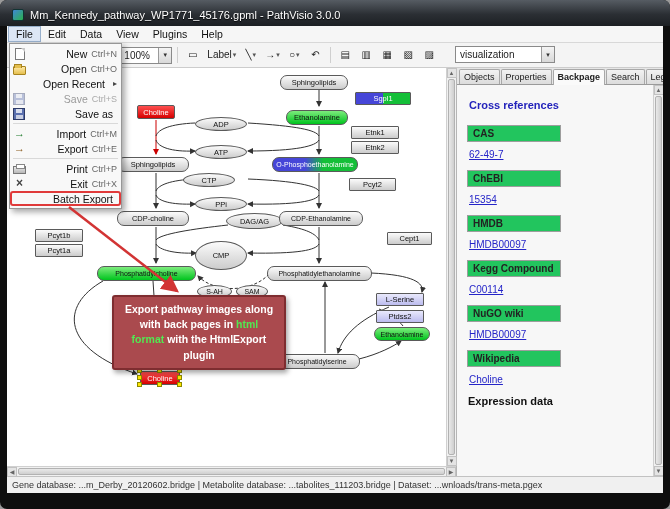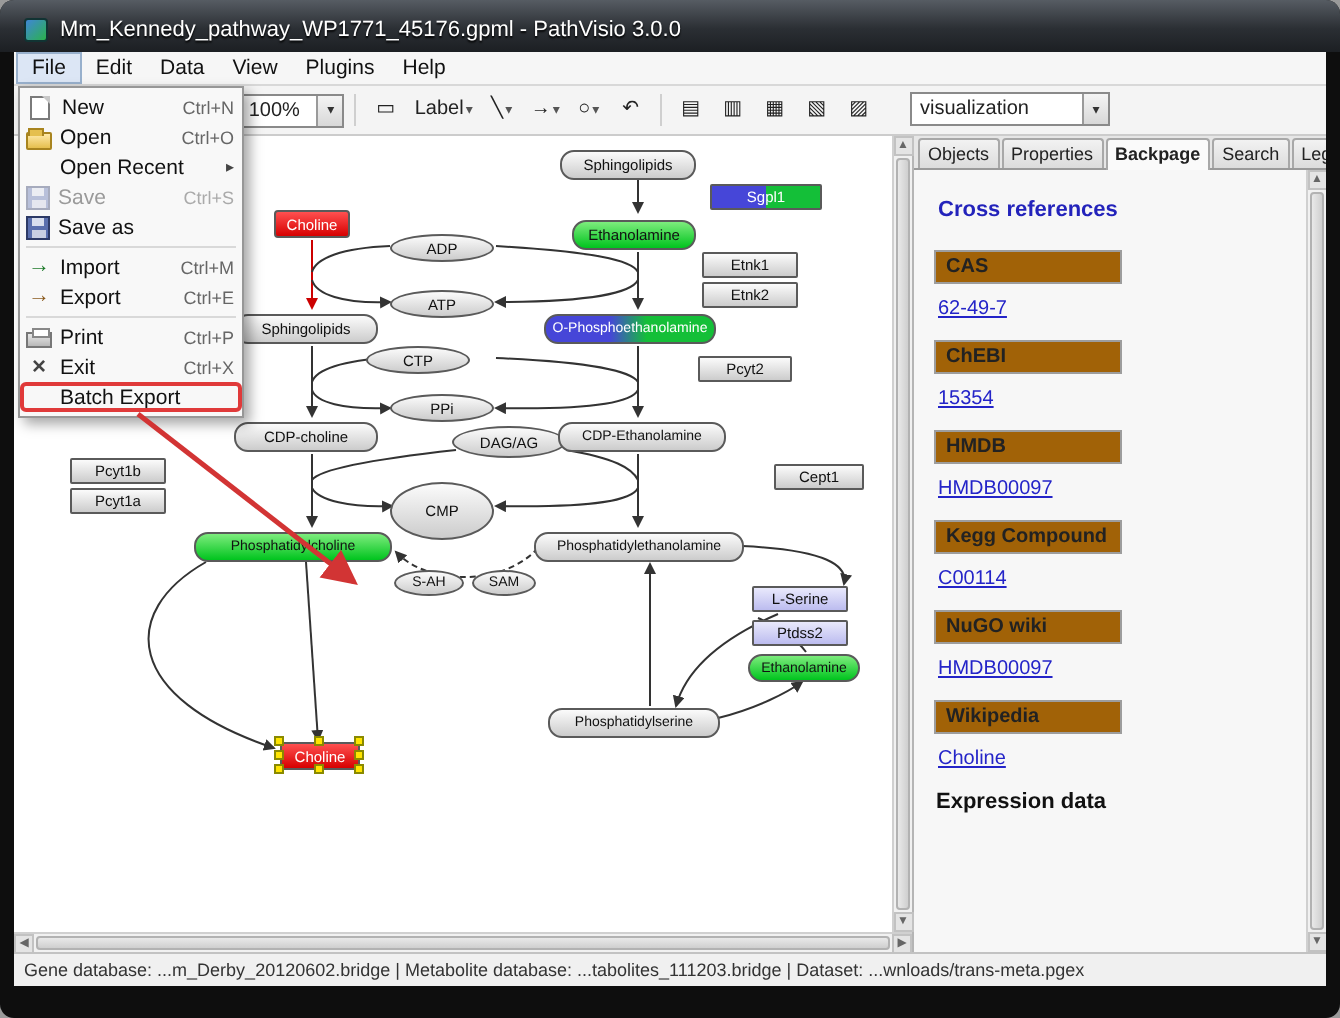--- a/index.html
+++ b/index.html
@@ -80,21 +80,21 @@
   .pnode.ell{border-radius:50%;}
   .handle{position:absolute;width:5px;height:5px;background:#ffe400;border:1px solid #8a8a00;z-index:4;}
   
   .annotation{position:absolute;z-index:6;background:#aa4a4e;border:2px solid #7e2d30;border-radius:3px;
               color:#fff;font-weight:bold;font-size:10.5px;line-height:1.45;text-align:center;
               padding:5px 8px;box-shadow:2px 3px 5px rgba(0,0,0,.35);}
   .annotation .hl{color:#52e852;}
   
   .file-menu{position:absolute;left:2px;top:17px;width:113px;background:#f8f8f8;border:1px solid #979797;
              box-shadow:3px 3px 6px rgba(0,0,0,.35);z-index:70;padding:2px 0;font-size:10.5px;color:#111;}
-  .menu-item{height:15px;display:flex;align-items:center;gap:4px;padding:0 4px 0 3px;cursor:default;}
+  .menu-item{height:15px;display:flex;align-items:center;gap:4px;padding:0 4px 0 3px;cursor:default;text-align:right;}
   .menu-item.disabled{color:#9a9a9a;}
   .menu-item.disabled .cicon{opacity:.4;}
   .menu-item.highlighted{outline:2px solid #e03a3a;outline-offset:-2px;border-radius:3px;}
   .mlabel{flex:1;white-space:nowrap;}
   .mshort{font-size:9px;color:#666;}
   .menu-item.disabled .mshort{color:#aaa;}
   .msub{font-size:8px;color:#444;}
   .menu-sep{border-top:1px solid #d9d9d9;margin:2px 3px;}
   
   .callout-svg{position:absolute;left:0;top:0;z-index:80;pointer-events:none;}
@@ -102,21 +102,21 @@
   .sidepanel{flex:1;display:flex;flex-direction:column;background:#f2f2f2;min-width:0;}
   .tabs{height:17px;background:#e6e6e6;border-bottom:1px solid #9a9a9a;display:flex;align-items:flex-end;
         font-size:9px;padding:2px 2px 0 2px;gap:1px;color:#222;}
   .tab{padding:2px 4px;border:1px solid #a8a8a8;border-bottom:none;background:linear-gradient(#f2f2f2,#dcdcdc);
        border-radius:2px 2px 0 0;cursor:default;white-space:nowrap;}
   .tab.active{background:#fafafa;position:relative;top:1px;padding-bottom:3px;font-weight:bold;}
   .panel-body-row{flex:1;display:flex;min-height:0;}
   .backpage{flex:1;background:#f7f7f7;padding:10px 8px 4px 10px;overflow:hidden;}
   .xref-header{color:#2323bb;font-weight:bold;font-size:11px;margin:4px 0 14px 2px;}
   .xref-section{margin-bottom:7px;}
-  .xref-title{width:94px;background:#a16207;border:1px solid #9d9d9d;padding:2px 5px;font-size:10px;
+  .xref-title{width:94px;background:#22c55e;border:1px solid #9d9d9d;padding:2px 5px;font-size:10px;
               font-weight:bold;color:#222;margin-bottom:7px;}
   .xref-link{color:#2424c8;text-decoration:underline;font-size:10px;margin:0 0 10px 2px;cursor:pointer;}
   .xref-text{color:#222;font-size:10px;margin:0 0 10px 2px;}
   .expr{font-weight:bold;font-size:11px;color:#111;margin:6px 0 0 1px;}
   
   .statusbar{height:17px;border-top:1px solid #c2c2c2;background:#f0f0f0;display:flex;align-items:center;
              padding:0 5px;font-size:9px;color:#333;white-space:nowrap;overflow:hidden;}
 </style>
 </head>
 <body>
@@ -238,20 +238,21 @@
                 <path d="M312 176 C309 182 292 186 241 185" fill="none" stroke="#333" stroke-width="1" marker-end="url(#arrow-dark)"></path>
                 <path d="M262 206 C245 225 207 225 191 208" fill="none" stroke="#333" stroke-width="1" stroke-dasharray="3,2" marker-end="url(#arrow-dark)"></path>
                 <path d="M318 285 L318 214" fill="none" stroke="#333" stroke-width="1" marker-end="url(#arrow-dark)"></path>
                 <path d="M364 205 C407 207 417 215 415 224" fill="none" stroke="#333" stroke-width="1" marker-end="url(#arrow-dark)"></path>
                 <path d="M382 239 C352 252 336 267 331 285" fill="none" stroke="#333" stroke-width="1" marker-end="url(#arrow-dark)"></path>
                 <path d="M352 291 C372 286 387 278 394 273" fill="none" stroke="#333" stroke-width="1" marker-end="url(#arrow-dark)"></path>
                 <path d="M396 258 C391 251 381 245 372 241" fill="none" stroke="#333" stroke-width="1"></path>
                 <path d="M146 213 L152 302" fill="none" stroke="#333" stroke-width="1" marker-end="url(#arrow-dark)"></path>
                 <path d="M96 213 C52 238 55 281 130 306" fill="none" stroke="#333" stroke-width="1" marker-end="url(#arrow-dark)"></path>
               </svg>
+            <div class="annotation" style="left: 105px; top: 227px; width: 174px; min-height: 56px;"><span>Export pathway images along with back pages in </span><span class="hl">html format</span><span> with the HtmlExport plugin</span></div>
           <div class="pnode met" style="left: 273px; top: 7px; width: 68px; height: 15px;">Sphingolipids</div>
               <div class="pnode gene-dual" style="left: 348px; top: 24px; width: 56px; height: 13px;">Sgpl1</div>
               <div class="pnode met-red" style="left: 130px; top: 37px; width: 38px; height: 14px;">Choline</div>
               <div class="pnode met-green" style="left: 279px; top: 42px; width: 62px; height: 15px;">Ethanolamine</div>
               <div class="pnode ell" style="left: 188px; top: 49px; width: 52px; height: 14px;">ADP</div>
               <div class="pnode gene" style="left: 344px; top: 58px; width: 48px; height: 13px;">Etnk1</div>
               <div class="pnode gene" style="left: 344px; top: 73px; width: 48px; height: 13px;">Etnk2</div>
               <div class="pnode ell" style="left: 188px; top: 77px; width: 52px; height: 14px;">ATP</div>
               <div class="pnode met" style="left: 110px; top: 89px; width: 72px; height: 15px;">Sphingolipids</div>
               <div class="pnode met-dual" style="left: 265px; top: 89px; width: 86px; height: 15px; font-size: 7px;">O-Phosphoethanolamine</div>

